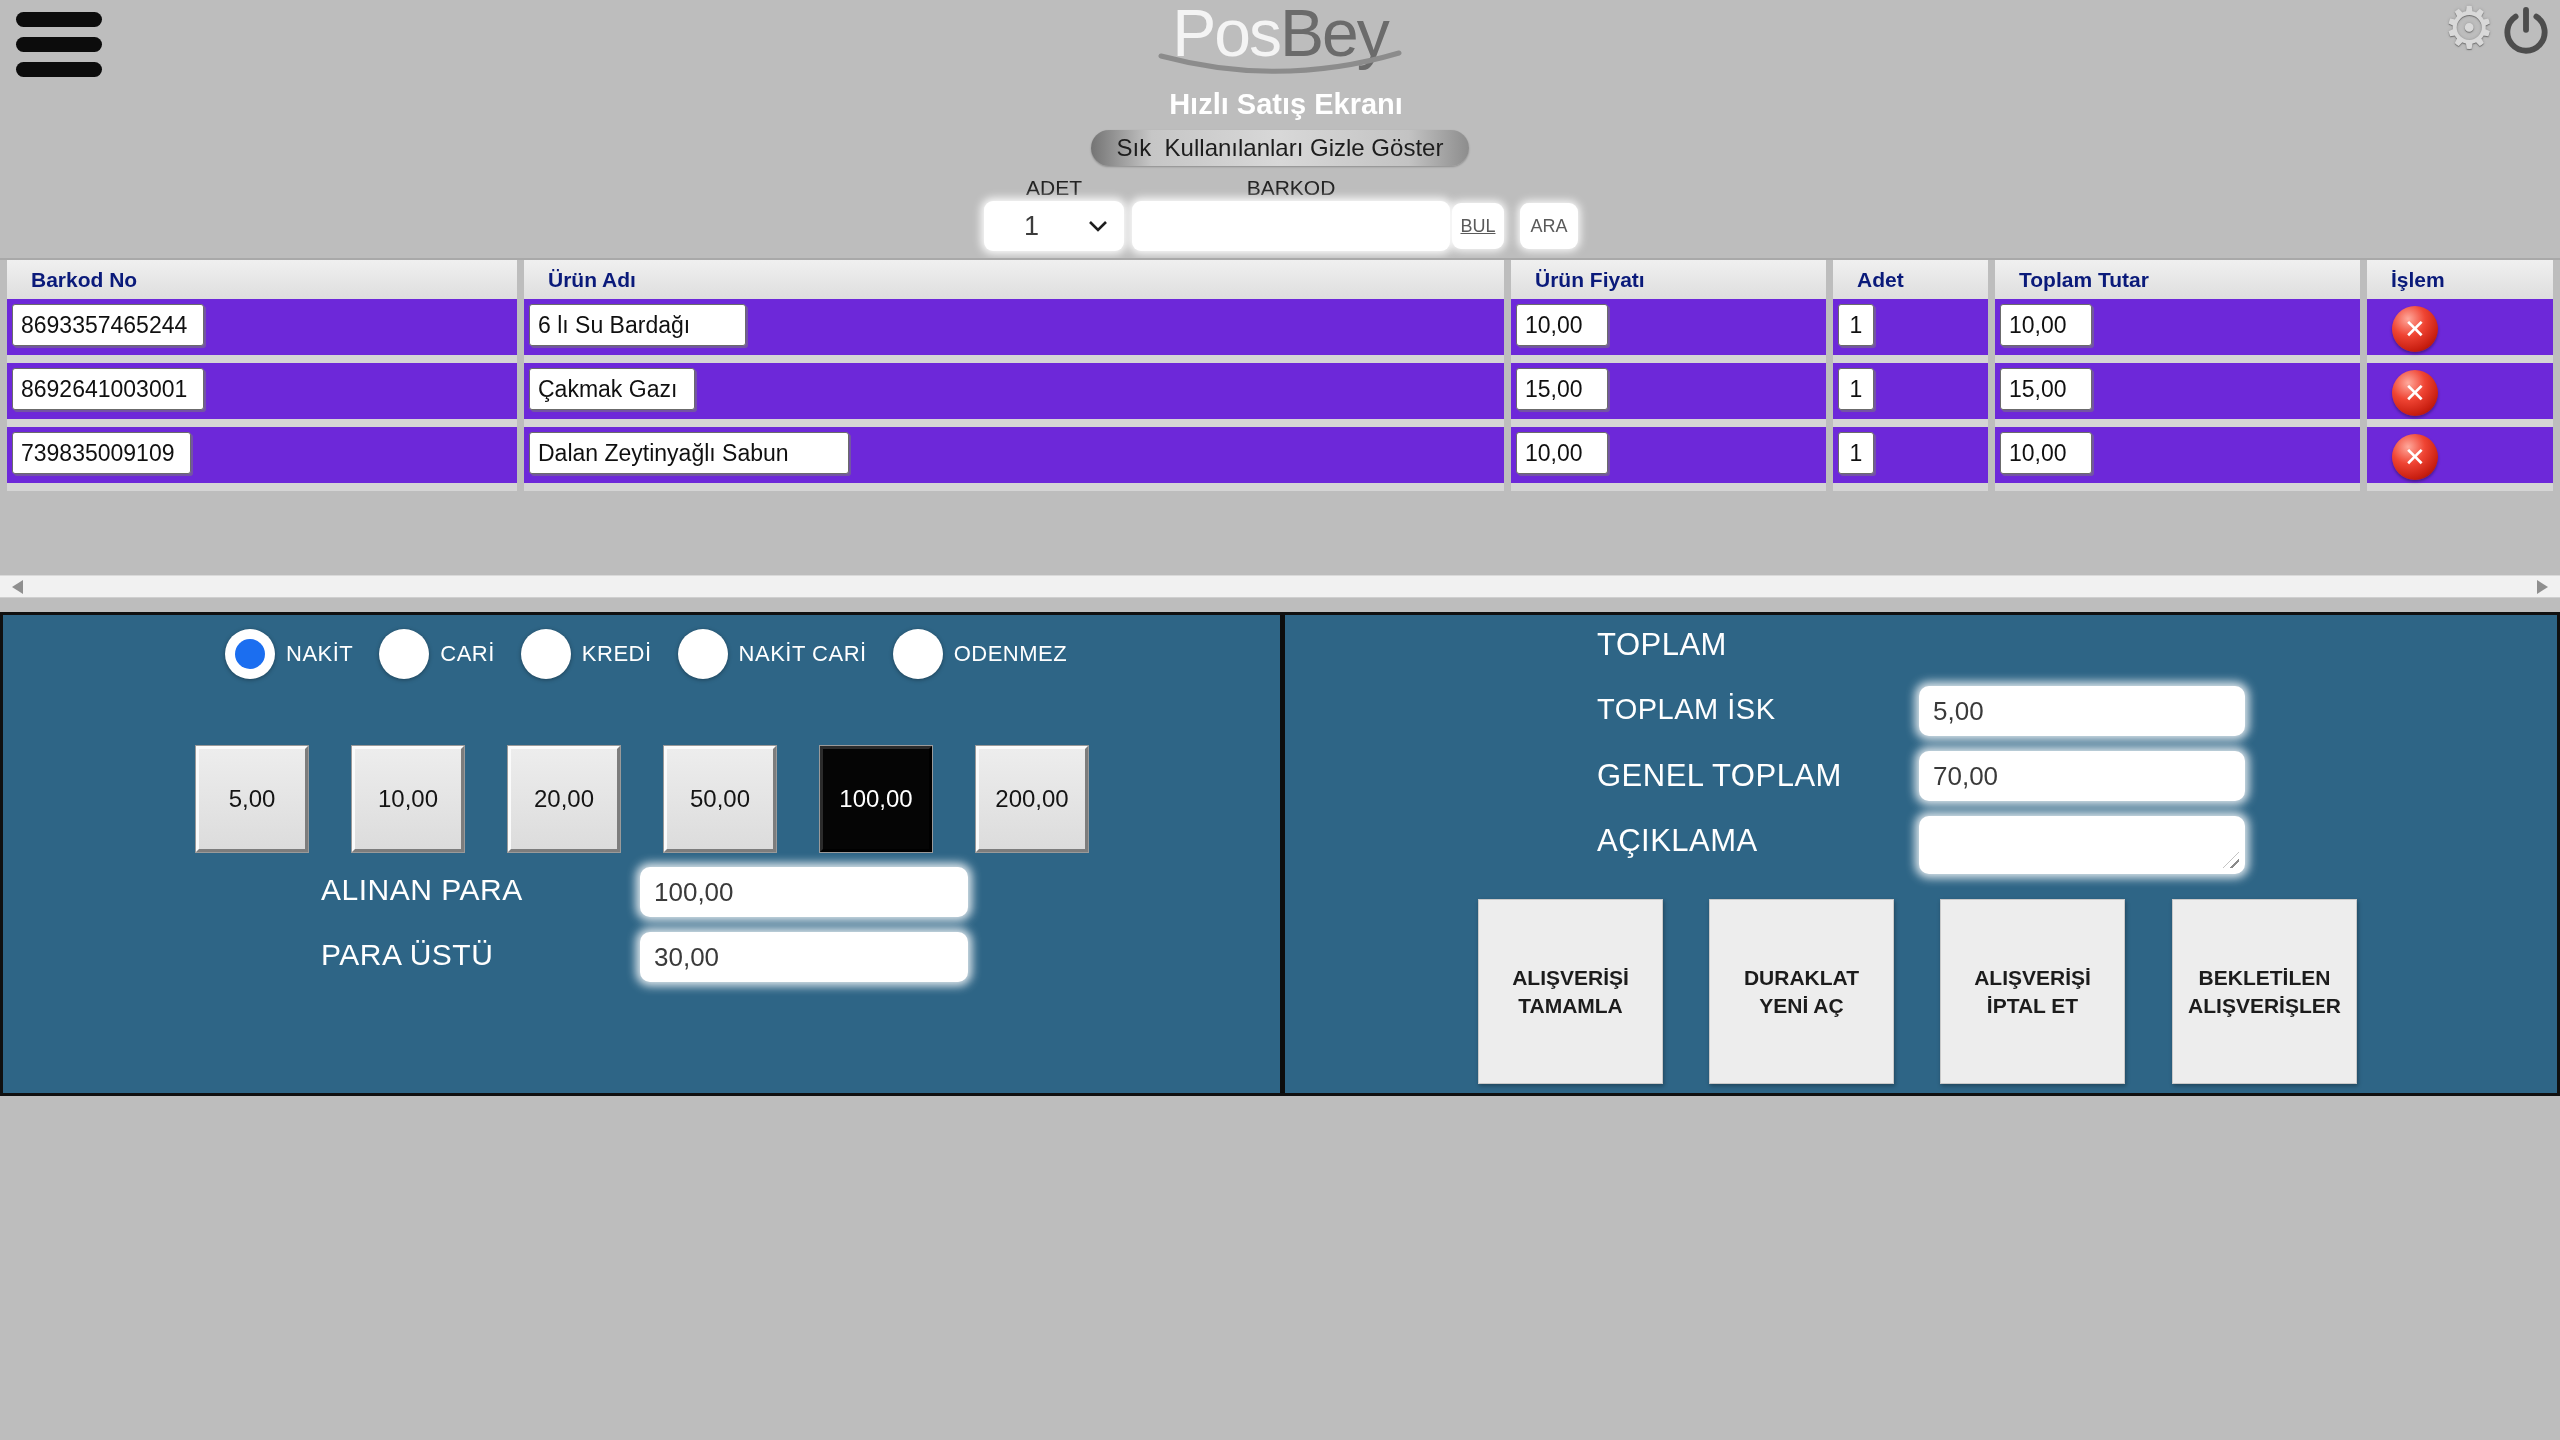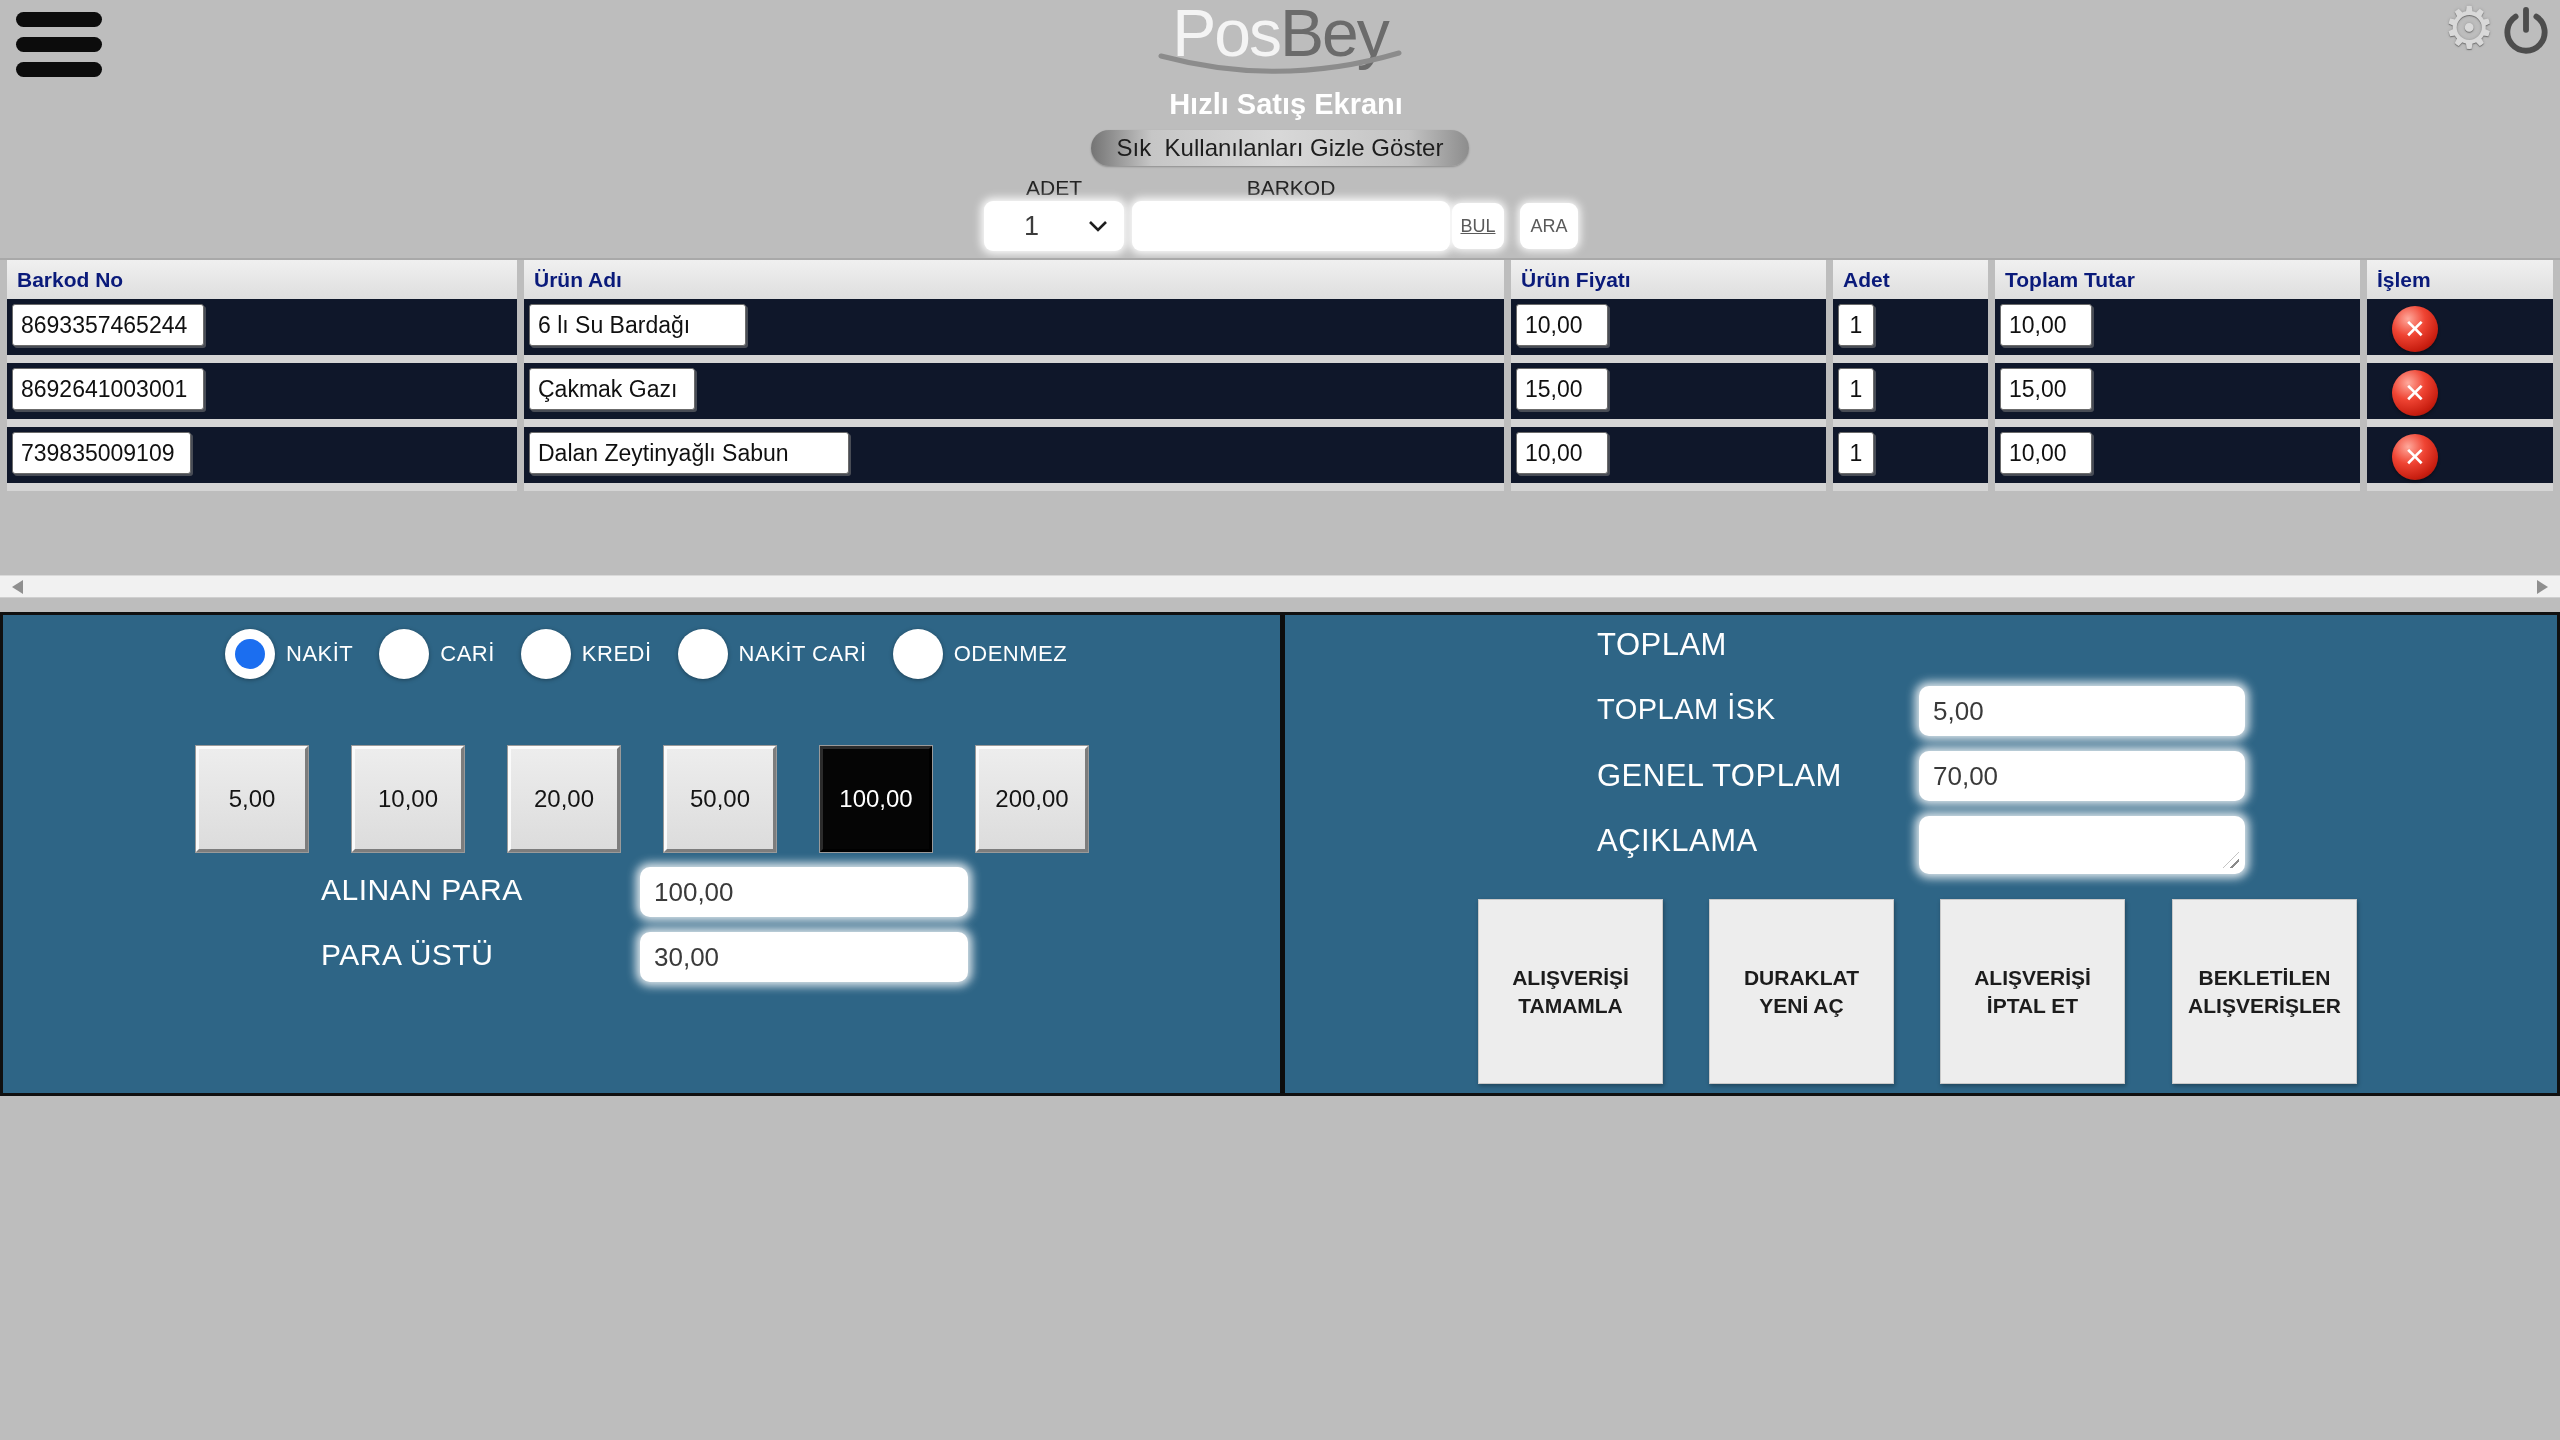--- a/index.html
+++ b/index.html
@@ -39,22 +39,22 @@
   #ara-btn { left:540px; width:58px; }
 
   #gear-btn { position:absolute; left:2443px; top:-4px; font-size:58px; color:#d9d9d9;
     text-shadow:0 1px 1px #6f6f6f, 0 0 3px #999; cursor:pointer; line-height:1.1; }
   #power-btn { position:absolute; left:2500px; top:6px; cursor:pointer; }
 
   
   #table-wrap { position:absolute; left:0; top:258px; width:2560px; border-top:2px solid #a9a9a9; }
   table { border-collapse:separate; border-spacing:7px 0; width:2558px; table-layout:fixed; }
   th { height:39px; background:linear-gradient(180deg,#f0f0f0,#dedede);
-    color:#0a1a7a; font-size:21px; font-weight:bold; text-align:left; padding-left:10px; }
-  td { background:#0f172a; height:64px; vertical-align:top; padding:5px 0 0 5px;
+    color:#0a1a7a; font-size:21px; font-weight:bold; text-align:left; padding-left:24px; }
+  td { background:#6d28d9; height:64px; vertical-align:top; padding:5px 0 0 5px;
     border-bottom:8px solid #d5d5d5; }
   .cell-input { font-size:23px; height:42px; border:1px solid #6b6b6b; border-radius:3px;
     box-shadow:2px 2px 0 rgba(120,120,120,.55); padding:2px 8px; color:#101010; background:#fff;
     font-family:inherit; }
   .w-price { width:92px; } .w-qty { width:36px; text-align:center; padding:2px 4px; } .w-total { width:92px; }
   .delete-btn { width:46px; height:46px; margin:2px 0 0 20px; border-radius:50%;
     background:radial-gradient(circle at 35% 28%, #ffa99c 0%, #ef4433 38%, #c81e10 72%, #7e0d04 100%);
     color:#fff; font-size:26px; font-weight:bold; display:flex; align-items:center; justify-content:center;
     box-shadow:0 2px 3px rgba(0,0,0,.35); cursor:pointer; }
 

